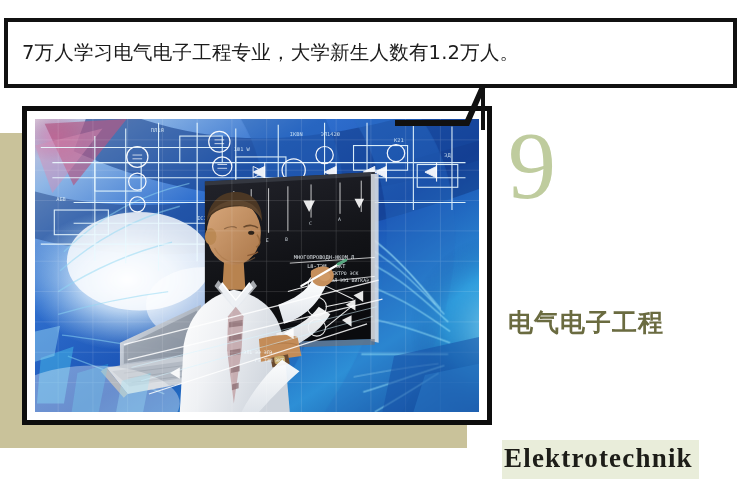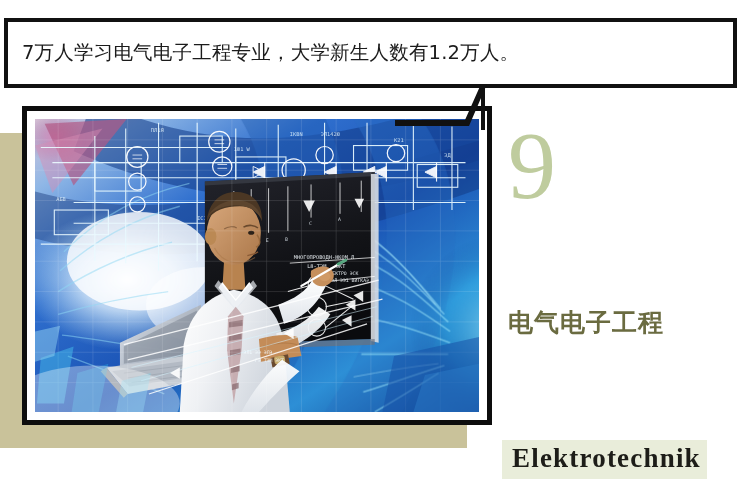--- a/index.html
+++ b/index.html
@@ -120,21 +120,21 @@
   .subject-de {
     position: absolute;
     left: 502px;
     top: 440px;
     background: #e9edda;
     color: #1d1d18;
     font-size: 27px;
     font-weight: bold;
     font-family: "Liberation Serif", "DejaVu Serif", serif;
     letter-spacing: 1.2px;
-    padding: 3px 6px 5px 10px;
+    padding: 3px 6px 5px 2px;
     white-space: nowrap;
     z-index: 30;
   }
 </style>
 </head>
 <body>
 
 <div id="slide">
 
   <div class="tan-block"></div>

